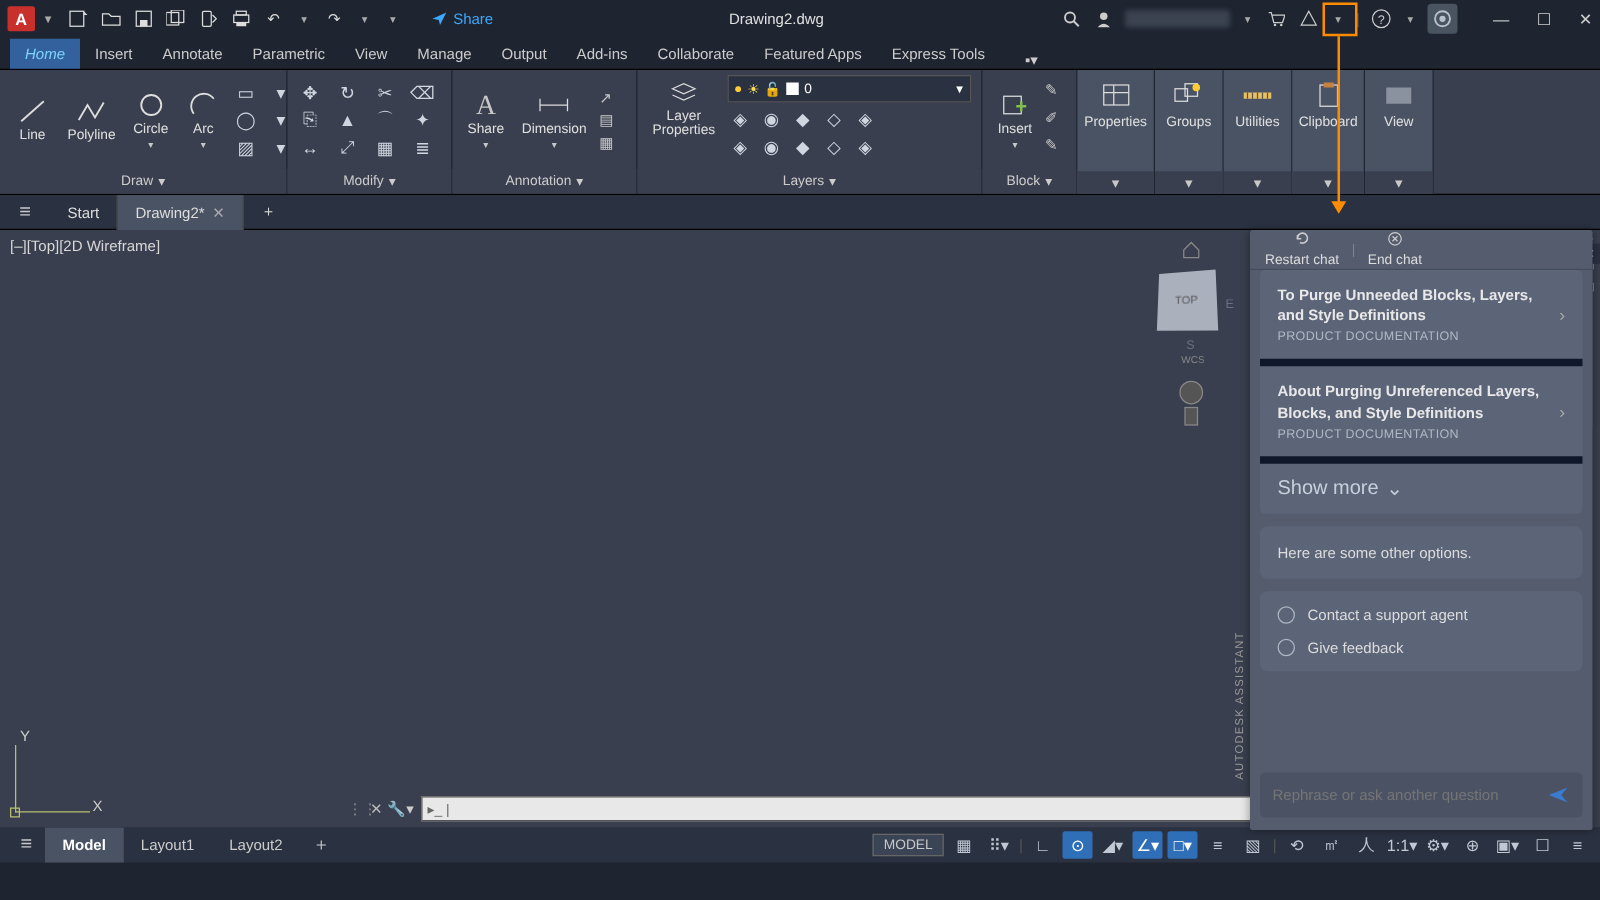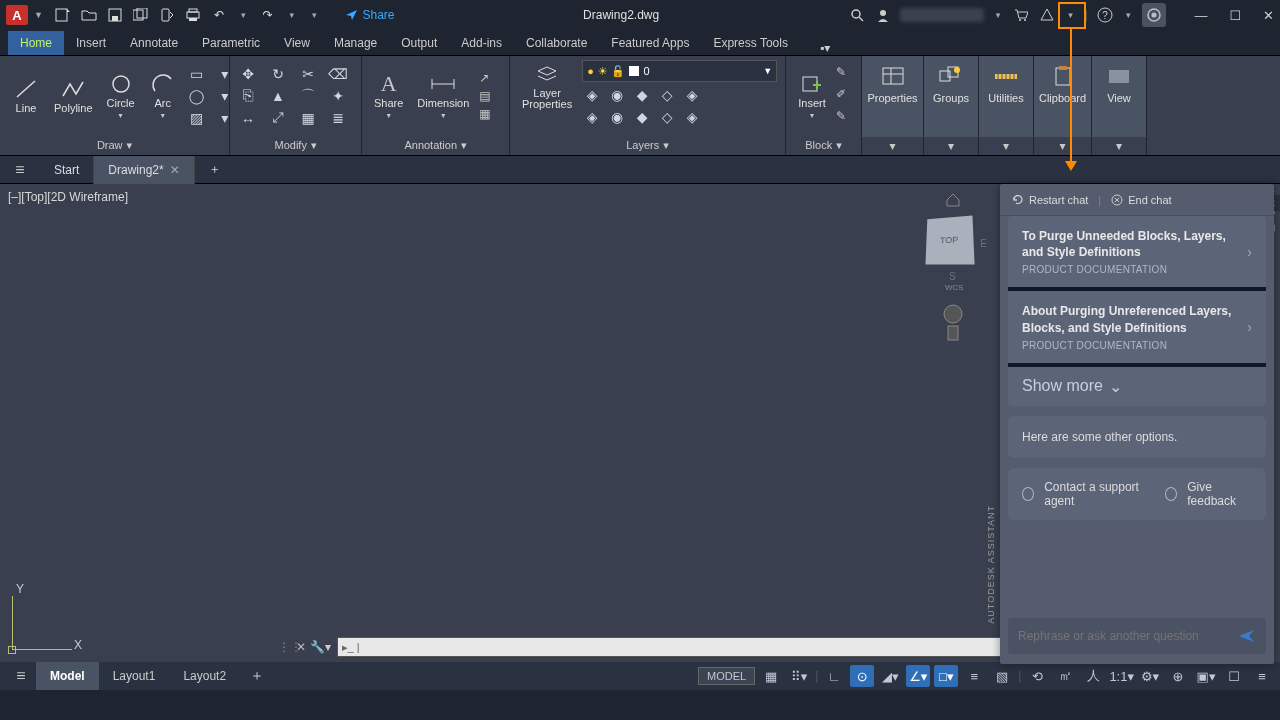--- a/index.html
+++ b/index.html
@@ -19,21 +19,21 @@
 .assist-hl { position:absolute; top:2px; left:1058px; width:28px; height:27px; border:2px solid #ff8c00; z-index:100; }
 .assist-arrow { position:absolute; top:29px; left:1070px; width:2px; height:140px; background:#ff8c00; z-index:100; }
 .assist-arrow::after { content:''; position:absolute; bottom:-8px; left:-5px; border:6px solid transparent; border-top:10px solid #ff8c00; }
 .win-btns { display:flex; gap:22px; margin-left:20px; color:#ccc; font-size:13px; }
 .share-link { color:#3aa9ff; font-size:12px; display:flex; align-items:center; gap:4px; margin-left:14px; }
 .user-blur { width:84px; height:14px; background:#3b4250; filter:blur(2px); border-radius:2px; }
 
 
 .ribbon-tabs { height:26px; background:#1e2430; display:flex; align-items:flex-end; padding-left:8px; gap:0; border-bottom:1px solid #000; }
 .rtab { padding:5px 12px; color:#ccc; font-size:12px; cursor:pointer; }
-.rtab.active { background:#33619e; color:#bef264; }
+.rtab.active { background:#33619e; color:#7dd3fc;font-style:italic; }
 .rtab-extra { margin-left:20px; display:flex; align-items:center; color:#ccc; }
 
 
 .ribbon { height:100px; background:#393f4e; display:flex; border-bottom:1px solid #000; }
 .panel { border-right:1px solid #1e2430; display:flex; flex-direction:column; }
 .panel-body { flex:1; display:flex; align-items:center; padding:4px 8px; gap:6px; }
 .panel-title { height:20px; background:#393f4e; text-align:center; font-size:11px; color:#ccc; display:flex; align-items:center; justify-content:center; gap:4px; }
 .panel-collapsed { width:55px; display:flex; flex-direction:column; align-items:center; justify-content:flex-start; padding-top:6px; background:#4a5363; border-right:1px solid #1e2430; }
 .panel-collapsed .pc-icon { width:28px; height:24px; margin:2px 0 4px; display:flex; align-items:center; justify-content:center; font-size:18px; }
 .panel-collapsed .pc-label { font-size:11px; color:#e0e0e0; text-align:center; line-height:1.1; }
@@ -70,33 +70,33 @@
 .cmd-handle { width:14px; color:#888; }
 .cmd-x { color:#bbb; margin:0 4px; }
 .cmd-wr { color:#ccc; margin-right:6px; }
 .cmd-input { flex:1; height:20px; background:#e8e8e8; border:1px solid #555; display:flex; align-items:center; padding:0 4px; color:#666; font-size:11px; }
 .side-pal { position:absolute; top:4px; right:4px; display:flex; flex-direction:column; gap:6px; color:#888; font-size:10px; }
 
 
 .assistant { position:absolute; top:184px; right:6px; width:274px; height:480px; background:#545c6e; border-radius:2px; z-index:50; display:flex; flex-direction:column; box-shadow:0 0 8px rgba(0,0,0,0.4); }
 .assist-vlabel { position:absolute; left:-14px; bottom:40px; writing-mode:vertical-rl; transform:rotate(180deg); font-size:9px; letter-spacing:1px; color:#999; }
 .assist-hdr { height:32px; display:flex; align-items:center; padding:0 12px; gap:10px; font-size:11px; color:#ddd; border-bottom:1px solid #454c5c; }
-.assist-hdr .ah-link { display:flex; align-items:center; gap:5px; cursor:pointer; }
+.assist-hdr .ah-link { display:flex; align-items:center; gap:5px; cursor:pointer;flex-direction:column; }
 .ah-sep { color:#788; }
 .assist-body { flex:1; padding:0 8px 8px; overflow:hidden; display:flex; flex-direction:column; gap:10px; }
 .result-card { background:#5c6478; border-radius:4px; padding:12px 14px; display:flex; align-items:center; gap:10px; cursor:pointer; }
 .result-card .rc-txt { flex:1; }
 .rc-title { font-size:12px; font-weight:600; color:#e8e8e8; line-height:1.35; }
 .rc-sub { font-size:10px; color:#b0b8c4; margin-top:4px; letter-spacing:0.3px; }
 .rc-chev { color:#aaa; font-size:14px; }
 .results-wrap { background:#5c6478; border-radius:4px; }
-.results-wrap .result-card { border-radius:0; border-bottom:4px solid #0f172a; background:transparent; }
+.results-wrap .result-card { border-radius:0; border-bottom:6px solid #0f172a; background:transparent; }
 .show-more { padding:10px 14px; font-size:16px; color:#c8d0dc; display:flex; align-items:center; gap:6px; cursor:pointer; }
 .other-msg { background:#5c6478; border-radius:6px; padding:14px; font-size:12px; color:#dcdcdc; }
-.options-card { background:#5c6478; border-radius:6px; padding:12px 14px; display:flex; flex-direction:row; gap:12px; }
+.options-card { background:#5c6478; border-radius:6px; padding:12px 14px; display:flex; flex-direction:column; gap:12px; }
 .opt-row { display:flex; align-items:center; gap:10px; font-size:12px; color:#dcdcdc; cursor:pointer; }
 .opt-radio { width:14px; height:14px; border:1.5px solid #aeb6c2; border-radius:50%; }
 .assist-input { margin:6px 8px 10px; height:36px; background:#4a5264; border-radius:4px; display:flex; align-items:center; padding:0 10px; }
 .assist-input input { flex:1; background:transparent; border:none; color:#a8b0bc; font-size:12px; outline:none; }
 .send-btn { color:#3a7bd0; font-size:16px; cursor:pointer; }
 
 .viewcube-area { position:absolute; top:8px; right:292px; width:70px; height:160px; display:flex; flex-direction:column; align-items:center; gap:8px; color:#6a7080; }
 .viewcube { width:48px; height:48px; background:#aab0bc; position:relative; display:flex; align-items:center; justify-content:center; font-size:9px; color:#555; transform:perspective(120px) rotateX(12deg) rotateY(-12deg); }
 
 .nav-tools { position:absolute; top:190px; left:1248px; width:26px; background:#4a5262; border-radius:4px; display:flex; flex-direction:column; z-index:5; }

